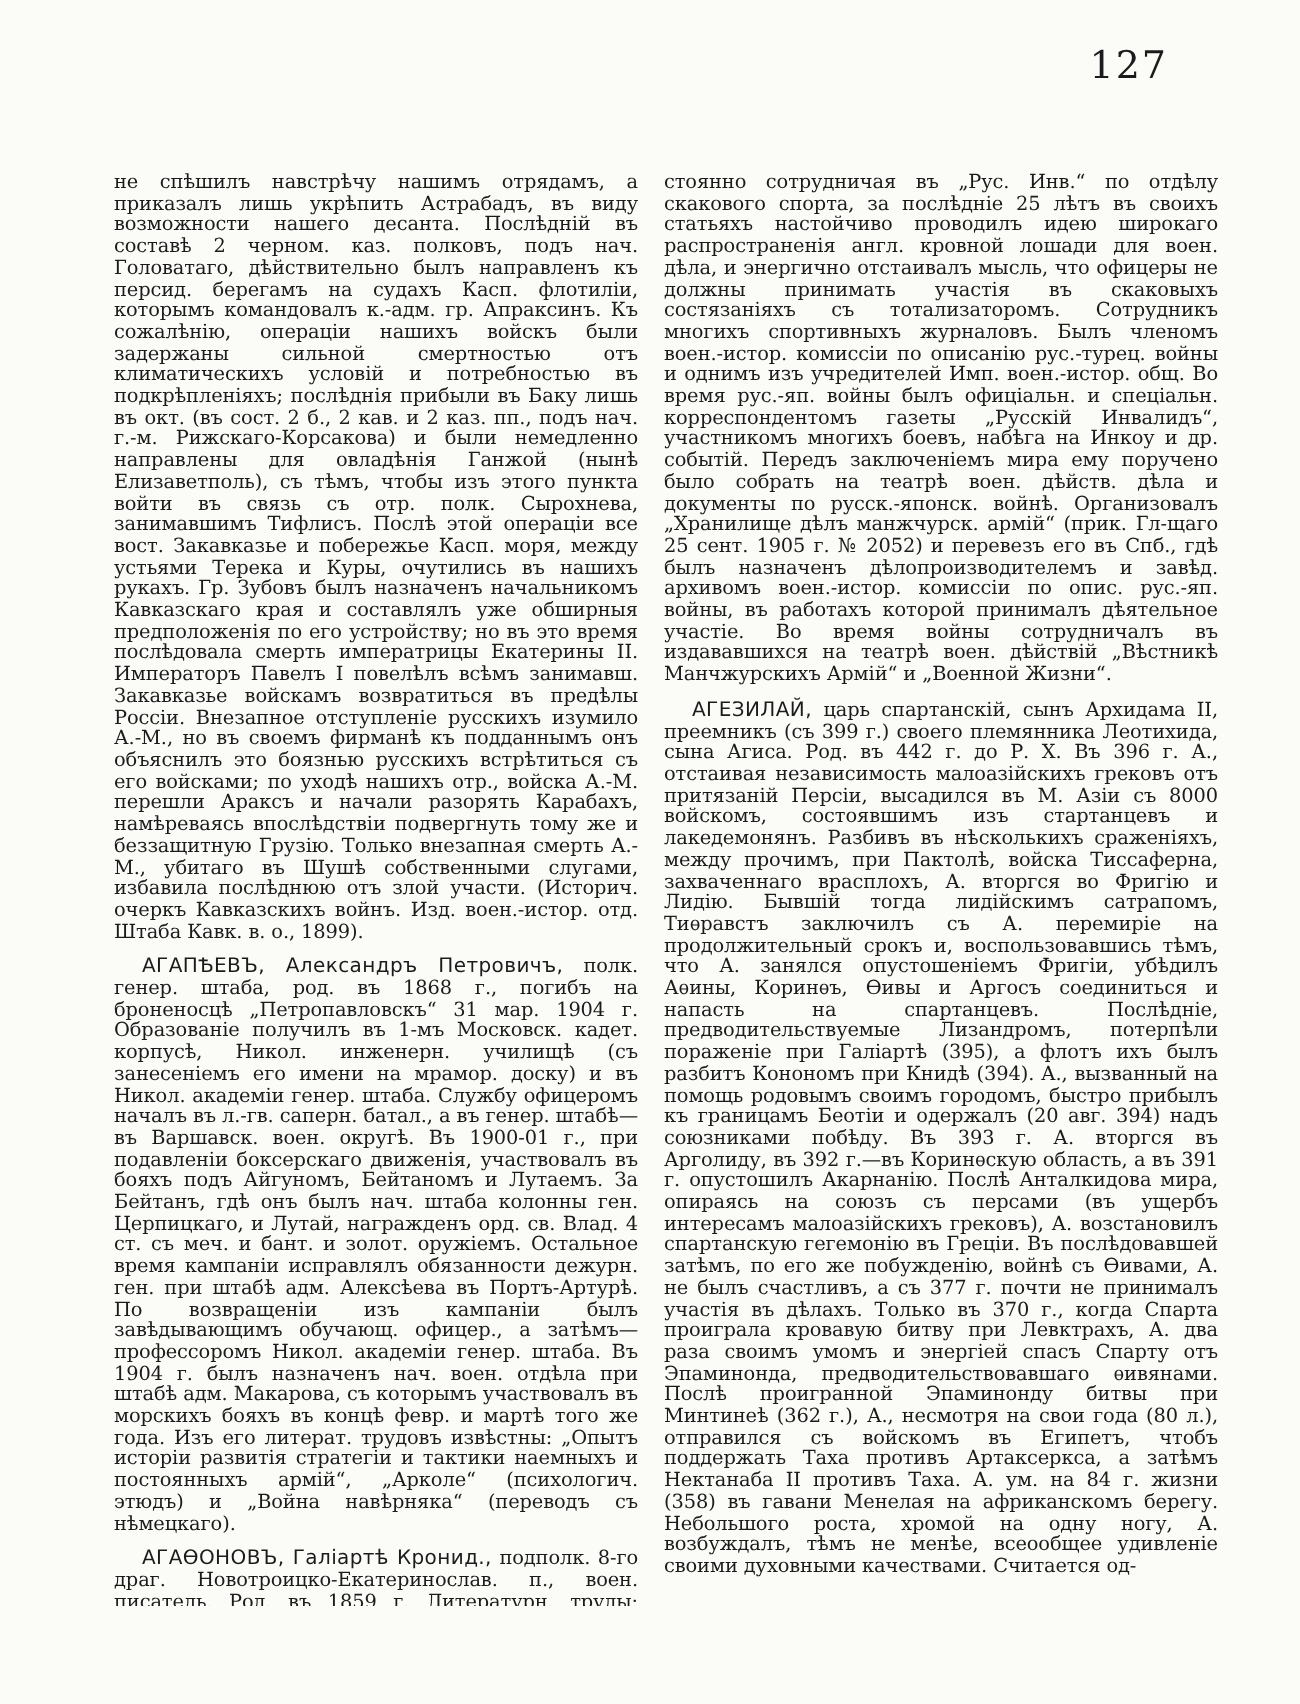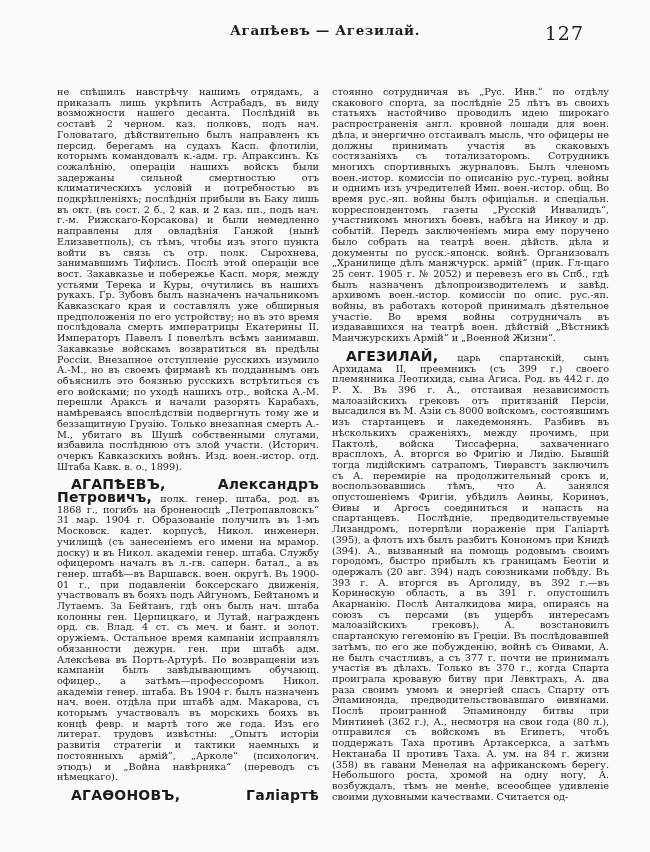--- a/index.html
+++ b/index.html
@@ -33,30 +33,29 @@
     line-height: 10.7px;
     letter-spacing: -0.05px;
   }
   .column-left  { left: 57px;  width: 262px; }
   .column-right { left: 332px; width: 277px; }
   .para { margin: 0; }
   .para.entry { margin-top: 7px; text-indent: 14px; }
   .para.continuation { text-indent: 0; margin-top: 32px; }
   .headword {
     font-family: "DejaVu Sans", sans-serif;
-    font-weight: bold;
-    font-size: 14px;
+    font-weight: normal;
+    font-size: 10px;
     letter-spacing: 0.2px;
   }
 </style>
 </head>
 <body>
 
 <div class="page">
-  <div class="running-head">Агапѣевъ — Агезилай.</div>
   <div class="page-number">127</div>
 
   <div class="column column-left">
       <p class="para continuation"><span>не спѣшилъ навстрѣчу нашимъ отрядамъ, а приказалъ лишь укрѣпить Астрабадъ, въ виду возможности нашего десанта. Послѣдній въ составѣ 2 черном. каз. полковъ, подъ нач. Головатаго, дѣйствительно былъ направленъ къ персид. берегамъ на судахъ Касп. флотиліи, которымъ командовалъ к.-адм. гр. Апраксинъ. Къ сожалѣнію, операціи нашихъ войскъ были задержаны сильной смертностью отъ климатическихъ условій и потребностью въ подкрѣпленіяхъ; послѣднія прибыли въ Баку лишь въ окт. (въ сост. 2 б., 2 кав. и 2 каз. пп., подъ нач. г.-м. Рижскаго-Корсакова) и были немедленно направлены для овладѣнія Ганжой (нынѣ Елизаветполь), съ тѣмъ, чтобы изъ этого пункта войти въ связь съ отр. полк. Сырохнева, занимавшимъ Тифлисъ. Послѣ этой операціи все вост. Закавказье и побережье Касп. моря, между устьями Терека и Куры, очутились въ нашихъ рукахъ. Гр. Зубовъ былъ назначенъ начальникомъ Кавказскаго края и составлялъ уже обширныя предположенія по его устройству; но въ это время послѣдовала смерть императрицы Екатерины II. Императоръ Павелъ I повелѣлъ всѣмъ занимавш. Закавказье войскамъ возвратиться въ предѣлы Россіи. Внезапное отступленіе русскихъ изумило А.-М., но въ своемъ фирманѣ къ подданнымъ онъ объяснилъ это боязнью русскихъ встрѣтиться съ его войсками; по уходѣ нашихъ отр., войска А.-М. перешли Араксъ и начали разорять Карабахъ, намѣреваясь впослѣдствіи подвергнуть тому же и беззащитную Грузію. Только внезапная смерть А.-М., убитаго въ Шушѣ собственными слугами, избавила послѣднюю отъ злой участи. (Историч. очеркъ Кавказскихъ войнъ. Изд. воен.-истор. отд. Штаба Кавк. в. о., 1899).</span></p>
       <p class="para entry"><b class="headword">АГАПѢЕВЪ, Александръ Петровичъ,</b> <span>полк. генер. штаба, род. въ 1868 г., погибъ на броненосцѣ „Петропавловскъ“ 31 мар. 1904 г. Образованіе получилъ въ 1-мъ Московск. кадет. корпусѣ, Никол. инженерн. училищѣ (съ занесеніемъ его имени на мрамор. доску) и въ Никол. академіи генер. штаба. Службу офицеромъ началъ въ л.-гв. саперн. батал., а въ генер. штабѣ—въ Варшавск. воен. округѣ. Въ 1900-01 г., при подавленіи боксерскаго движенія, участвовалъ въ бояхъ подъ Айгуномъ, Бейтаномъ и Лутаемъ. За Бейтанъ, гдѣ онъ былъ нач. штаба колонны ген. Церпицкаго, и Лутай, награжденъ орд. св. Влад. 4 ст. съ меч. и бант. и золот. оружіемъ. Остальное время кампаніи исправлялъ обязанности дежурн. ген. при штабѣ адм. Алексѣева въ Портъ-Артурѣ. По возвращеніи изъ кампаніи былъ завѣдывающимъ обучающ. офицер., а затѣмъ—профессоромъ Никол. академіи генер. штаба. Въ 1904 г. былъ назначенъ нач. воен. отдѣла при штабѣ адм. Макарова, съ которымъ участвовалъ въ морскихъ бояхъ въ концѣ февр. и мартѣ того же года. Изъ его литерат. трудовъ извѣстны: „Опытъ исторіи развитія стратегіи и тактики наемныхъ и постоянныхъ армій“, „Арколе“ (психологич. этюдъ) и „Война навѣрняка“ (переводъ съ нѣмецкаго).</span></p>
       <p class="para entry"><b class="headword">АГАѲОНОВЪ, Галіартѣ Кронид.,</b> <span>подполк. 8-го драг. Новотроицко-Екатеринослав. п., воен. писатель. Род. въ 1859 г. Литературн. труды: „Лѣтопись Новотроицко-Екатеринославск. драгунъ“, Памятка Новотр.-Екатер. др.“, „Красносельск. скачки“,—историч. очеркъ. По-</span></p>
     </div>
 
   <div class="column column-right">
       <p class="para continuation"><span>стоянно сотрудничая въ „Рус. Инв.“ по отдѣлу скакового спорта, за послѣдніе 25 лѣтъ въ своихъ статьяхъ настойчиво проводилъ идею широкаго распространенія англ. кровной лошади для воен. дѣла, и энергично отстаивалъ мысль, что офицеры не должны принимать участія въ скаковыхъ состязаніяхъ съ тотализаторомъ. Сотрудникъ многихъ спортивныхъ журналовъ. Былъ членомъ воен.-истор. комиссіи по описанію рус.-турец. войны и однимъ изъ учредителей Имп. воен.-истор. общ. Во время рус.-яп. войны былъ офиціальн. и спеціальн. корреспондентомъ газеты „Русскій Инвалидъ“, участникомъ многихъ боевъ, набѣга на Инкоу и др. событій. Передъ заключеніемъ мира ему поручено было собрать на театрѣ воен. дѣйств. дѣла и документы по русск.-японск. войнѣ. Организовалъ „Хранилище дѣлъ манжчурск. армій“ (прик. Гл-щаго 25 сент. 1905 г. № 2052) и перевезъ его въ Спб., гдѣ былъ назначенъ дѣлопроизводителемъ и завѣд. архивомъ воен.-истор. комиссіи по опис. рус.-яп. войны, въ работахъ которой принималъ дѣятельное участіе. Во время войны сотрудничалъ въ издававшихся на театрѣ воен. дѣйствій „Вѣстникѣ Манчжурскихъ Армій“ и „Военной Жизни“.</span></p>

